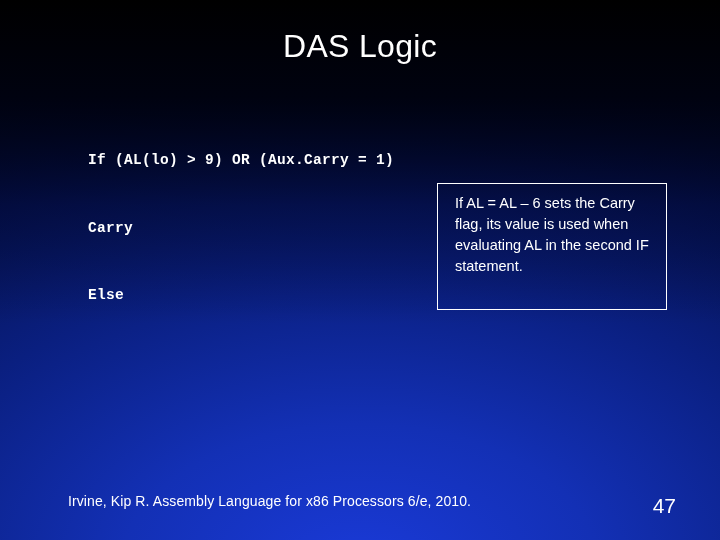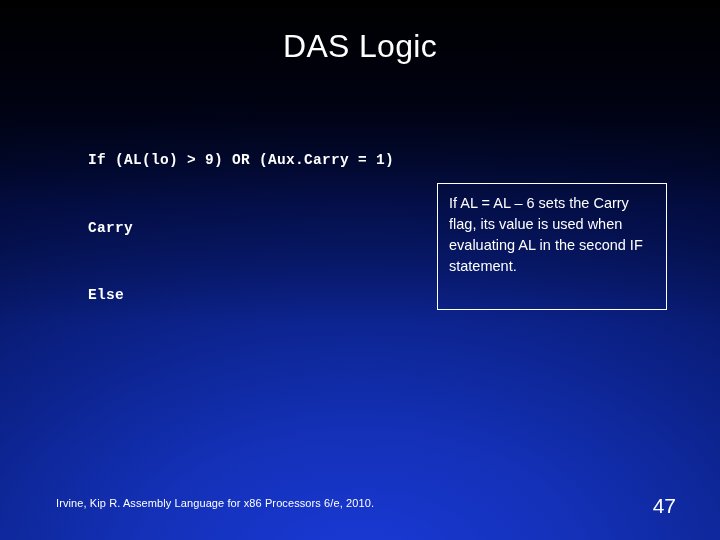--- a/index.html
+++ b/index.html
@@ -59,27 +59,28 @@
     height: 127px;
     border: 1.5px solid #ffffff;
     background: transparent;
     box-sizing: border-box;
     padding: 9px 10px 0 11px;
   }
   .callout-text {
     color: #ffffff;
     font-size: 14.5px;
     line-height: 21px;
+    margin-left: 6px;
   }
   .footer {
     position: absolute;
-    left: 56px;
+    left: 68px;
     bottom: 31px;
     color: #ffffff;
-    font-size: 11px;
+    font-size: 14px;
     letter-spacing: 0.1px;
     margin-top: 6px;
   }
   .page-number {
     position: absolute;
     right: 44px;
     bottom: 22px;
     color: #ffffff;
     font-size: 21px;
     text-align: center;

